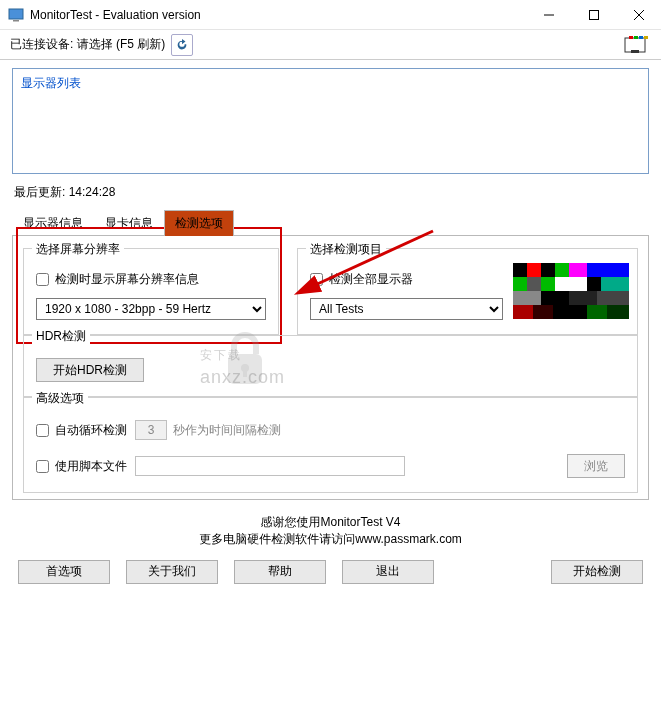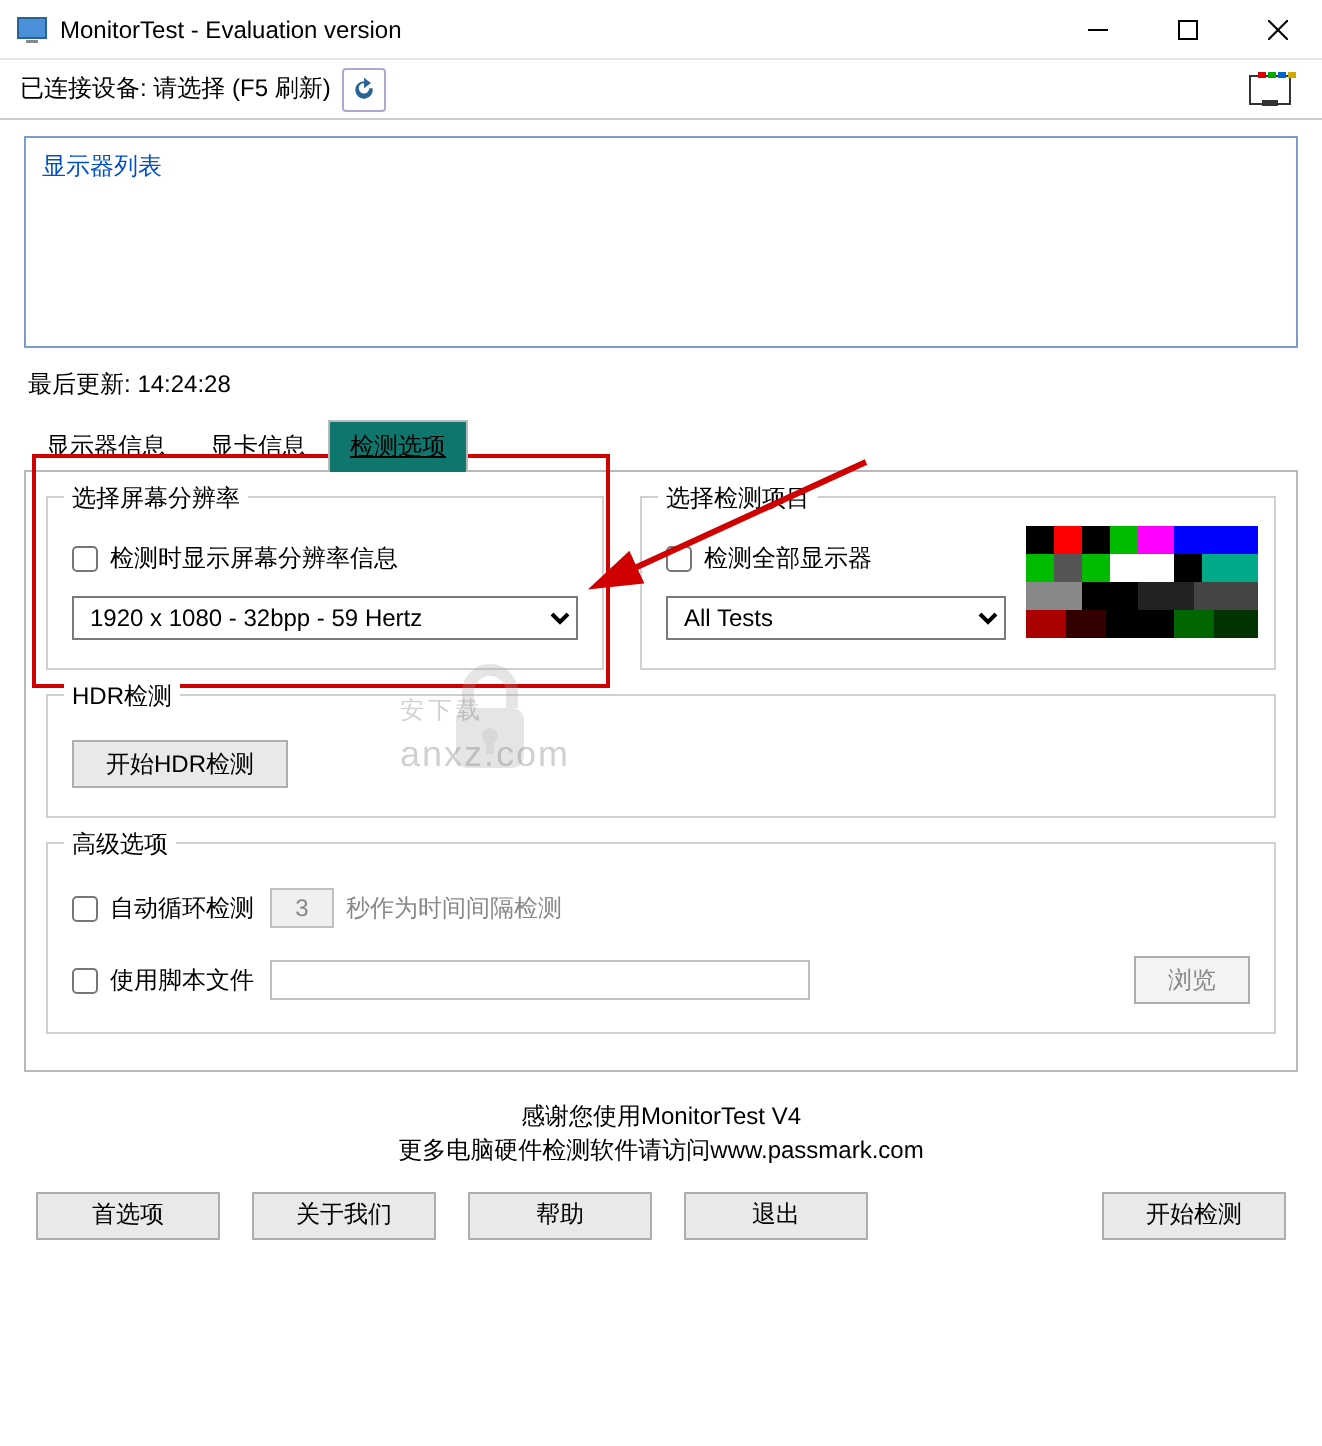--- a/index.html
+++ b/index.html
@@ -19,36 +19,36 @@
 .monitor-list { margin: 8px 12px 6px 12px; border: 1px solid #7a9ec9; padding: 4px; height: 106px; }
 .monitor-list .list-title { color: #0050cc; margin-bottom: 4px; padding: 2px 4px; }
 .monitor-item { width: 70px; text-align: center; padding: 2px; }
 .monitor-item .mon-icon { width: 40px; height: 30px; margin: 0 auto 2px; }
 .monitor-item .mon-label { color: #000; line-height: 1.2; }
 
 .last-update { padding: 4px 14px 8px; color: #000; }
 
 .tabs { display: flex; padding: 0 12px; position: relative; top: 1px; }
 .tab { padding: 4px 10px; border: 1px solid transparent; border-bottom: none; background: transparent; }
-.tab.active { border-color: #b9b9b9; background: #0f766e; position: relative; z-index: 2; text-decoration: underline; }
+.tab.active { border-color: #b9b9b9; background: #c2410c; position: relative; z-index: 2; }
 
 .tab-content { margin: 0 12px 8px 12px; border: 1px solid #b9b9b9; padding: 12px 10px 6px 10px; position: relative; }
 
-.fieldset { border: 1px solid #d0d0d0; margin-bottom: 12px; padding: 22px 12px 14px 12px; position: relative; }
+.fieldset { border: 1px solid #d0d0d0; padding: 22px 12px 14px 12px; position: relative; }
 .fieldset .legend { position: absolute; top: -8px; left: 8px; background: #fff; padding: 0 4px; color: #000; }
 
 .row { display: flex; align-items: flex-start; gap: 18px; }
 .col { flex: 1; position: relative; }
 
 .red-box { border: 2px solid #d10000; position: absolute; top: -22px; left: -8px; right: -4px; bottom: -10px; pointer-events: none; }
 
 .checkbox { display: flex; align-items: center; gap: 6px; margin-bottom: 10px; }
 .checkbox input { width: 13px; height: 13px; }
 select { width: 100%; height: 22px; border: 1px solid #7a7a7a; background: #fff; padding: 0 4px; }
-.select-sm { width: 170px; }
+.select-sm { width: 193px; }
 
 .btn { height: 24px; padding: 0 16px; background: #e9e9e9; border: 1px solid #adadad; display: inline-flex; align-items: center; justify-content: center; }
 .btn.disabled { color: #888; background: #f3f3f3; }
 
 .test-pattern { width: 116px; height: 56px; }
 
 .num-input { width: 32px; height: 20px; border: 1px solid #c0c0c0; background: #f0f0f0; color: #888; text-align: center; }
 .text-input { width: 270px; height: 20px; border: 1px solid #c0c0c0; background: #fff; }
 .hint { color: #888; margin-left: 6px; }
 

